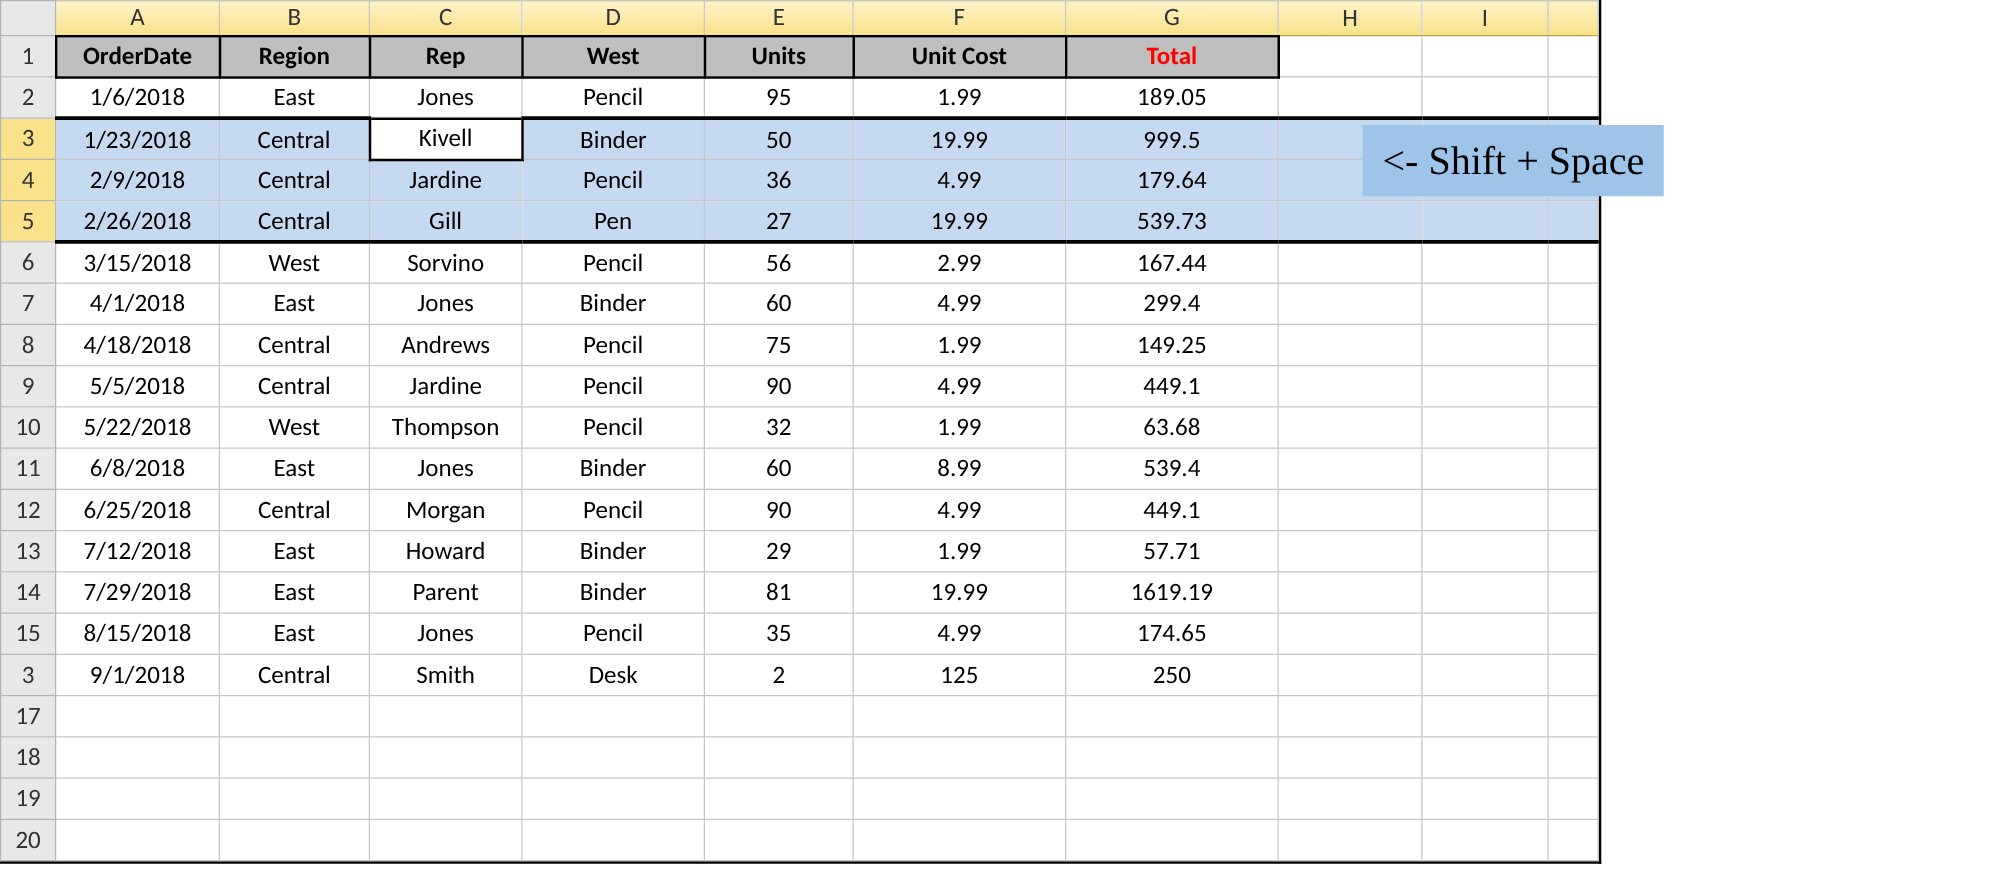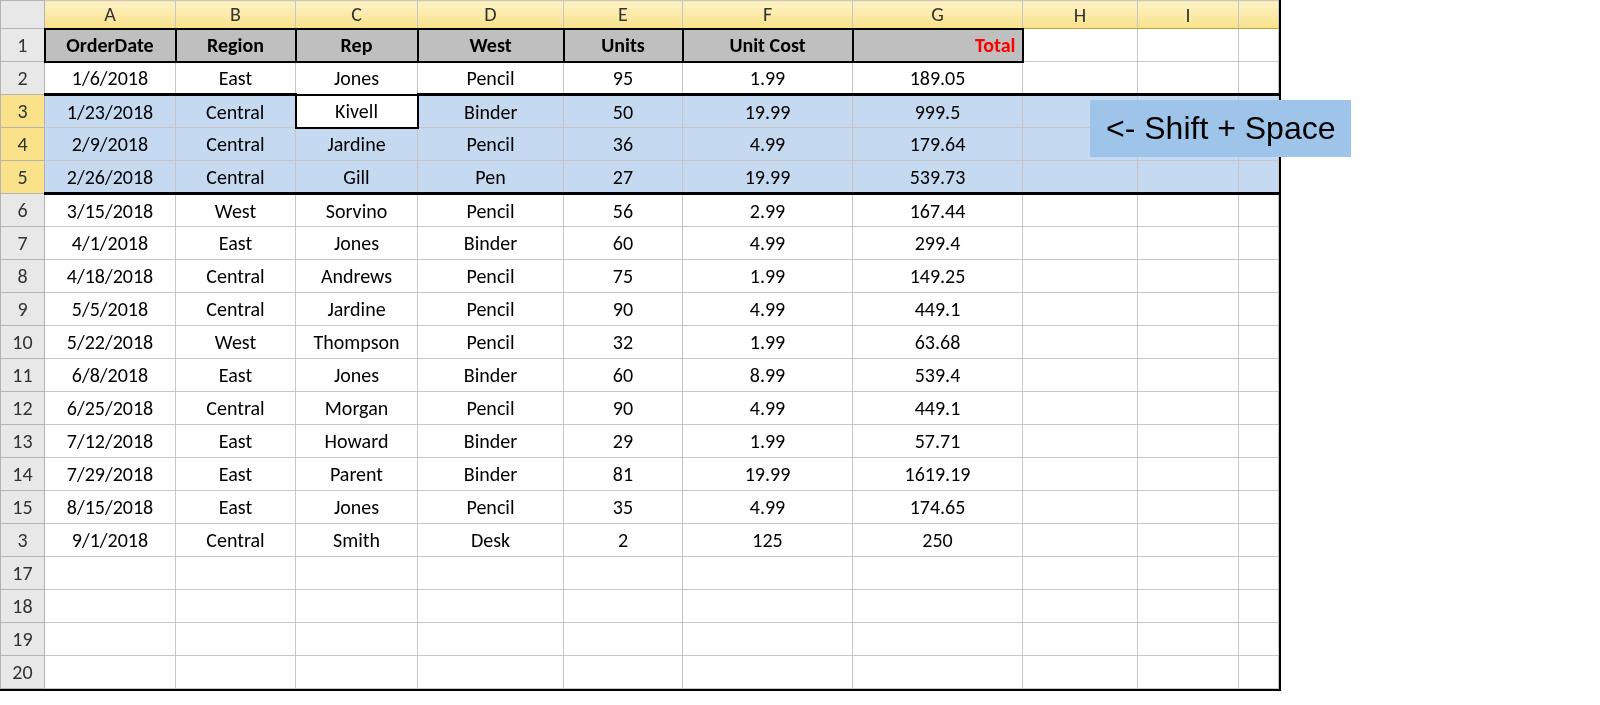--- a/index.html
+++ b/index.html
@@ -57,21 +57,20 @@
     background: #f9e28a;
   }
   
   .tbl-header td {
     background: #bfbfbf;
     font-weight: bold;
     border: 2px solid #000;
   }
   .tbl-header td.total {
     color: #ff0000;
-    text-align: right;
   }
   
   .sel-row td {
     background: #c5d9f1;
     text-align: center;
   }
   
   .sel-row.first td {
     border-top: 3px solid #000;
   }
@@ -92,21 +91,21 @@
     background: #fff;
   }
   
   .annot {
     position: absolute;
     background: #9ec5e9;
     color: #000;
     font-size: 32px;
     padding: 10px 16px;
     white-space: nowrap;
-    font-family: Liberation Sans, sans-serif;
+    font-family: Liberation Serif, serif;
   }
   
   .c-row { width: 44px; }
   .c-A { width: 131px; }
   .c-B { width: 120px; }
   .c-C { width: 122px; }
   .c-D { width: 146px; }
   .c-E { width: 119px; }
   .c-F { width: 170px; }
   .c-G { width: 170px; }

